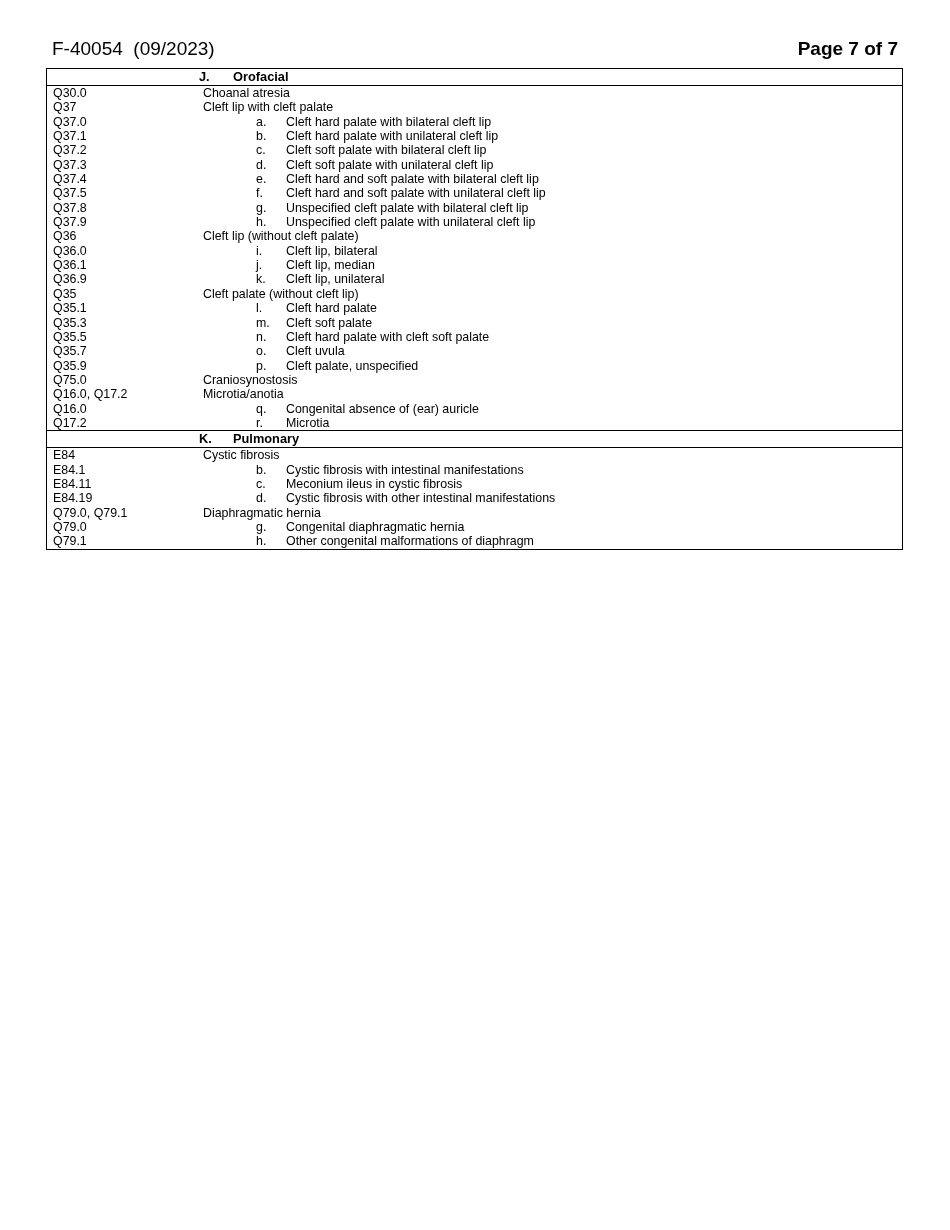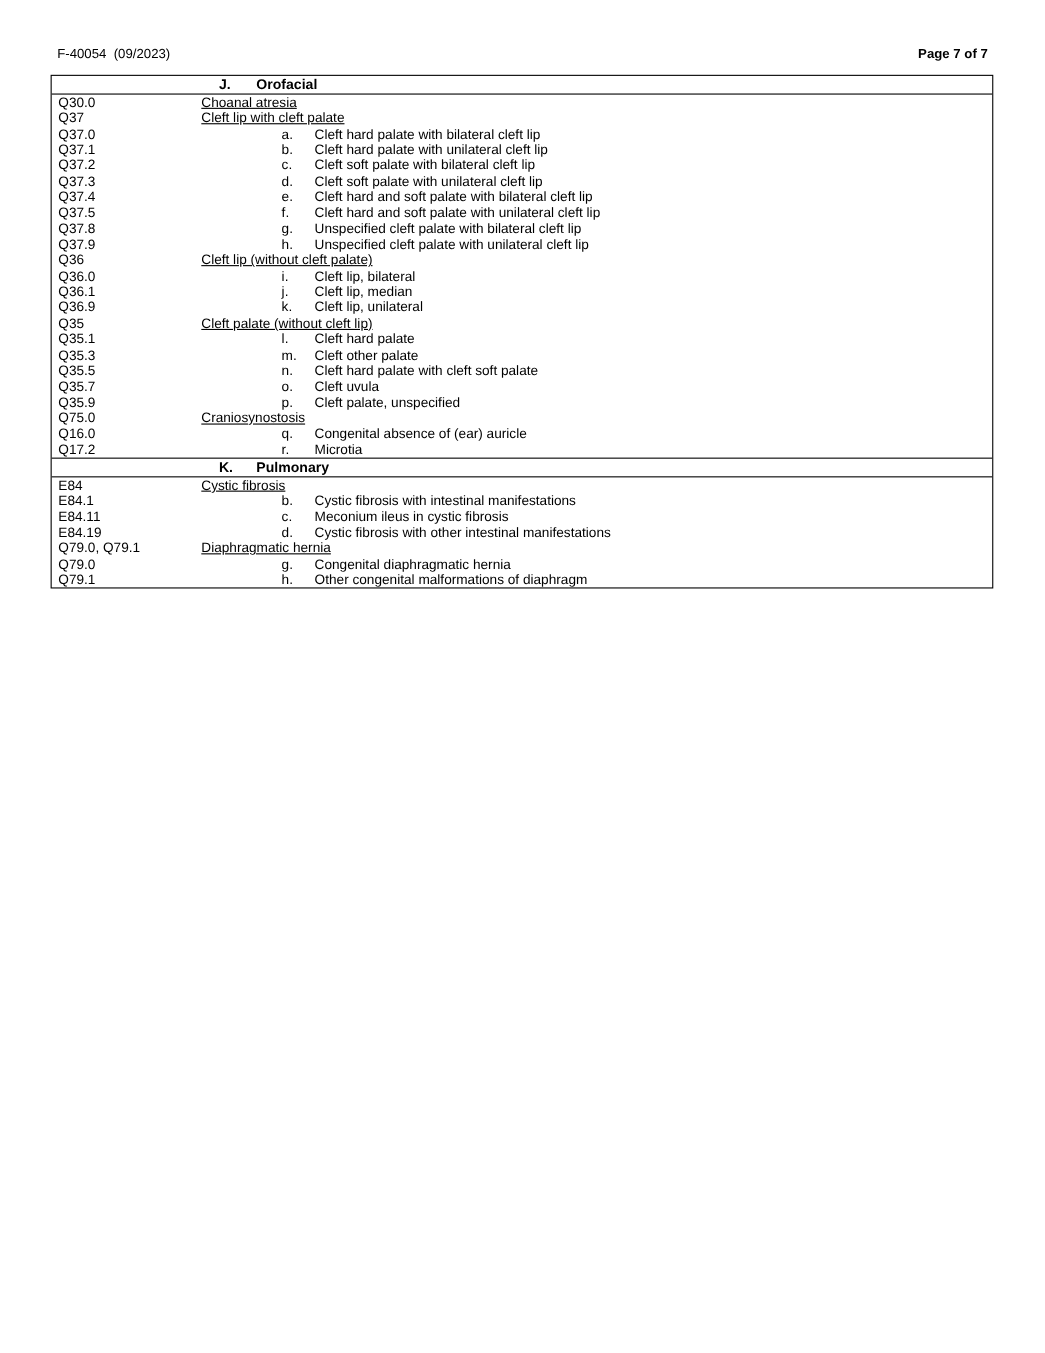--- a/index.html
+++ b/index.html
@@ -19,21 +19,21 @@
   
   .page-header {
     position: absolute;
     top: 40px;
     left: 52px;
     width: 846px;
     height: 20px;
     display: flex;
     justify-content: space-between;
     align-items: flex-start;
-    font-size: 12px;
+    font-size: 19px;
     line-height: 18px;
   }
   .doc-id { white-space: pre; }
   .page-num { white-space: pre; font-weight: bold; }
 
   
   .code-table {
     position: absolute;
     top: 68px;
     left: 46px;
@@ -91,23 +91,22 @@
     font-size: 12.4px;
     white-space: nowrap;
   }
   .c-code {
     position: absolute;
     left: 6px;
     top: 0;
   }
   .c-category {
     position: absolute;
-    left: 136px;
-    top: 0;
-    text-decoration: underline;
+    left: 156px;
+    top: 0;
   }
   .c-letter {
     position: absolute;
     left: 209px;
     top: 0;
     width: 22px;
     text-align: left;
   }
   .c-desc {
     position: absolute;
@@ -272,21 +271,21 @@
               <span class="c-letter">l.</span>
               <span class="c-desc">Cleft hard palate</span>
             </div>
           </td>
         </tr>
         <tr class="data-row">
           <td>
             <div class="row-inner">
               <span class="c-code">Q35.3</span>
               <span class="c-letter">m.</span>
-              <span class="c-desc">Cleft other palate</span>
+              <span class="c-desc">Cleft soft palate</span>
             </div>
           </td>
         </tr>
         <tr class="data-row">
           <td>
             <div class="row-inner">
               <span class="c-code">Q35.5</span>
               <span class="c-letter">n.</span>
               <span class="c-desc">Cleft hard palate with cleft soft palate</span>
             </div>
@@ -314,20 +313,28 @@
           <td>
             <div class="row-inner">
               <span class="c-code">Q75.0</span>
               <span class="c-category">Craniosynostosis</span>
             </div>
           </td>
         </tr>
         <tr class="data-row">
           <td>
             <div class="row-inner">
+              <span class="c-code">Q16.0, Q17.2</span>
+              <span class="c-category">Microtia/anotia</span>
+            </div>
+          </td>
+        </tr>
+        <tr class="data-row">
+          <td>
+            <div class="row-inner">
               <span class="c-code">Q16.0</span>
               <span class="c-letter">q.</span>
               <span class="c-desc">Congenital absence of (ear) auricle</span>
             </div>
           </td>
         </tr>
         <tr class="data-row">
           <td>
             <div class="row-inner">
               <span class="c-code">Q17.2</span>

